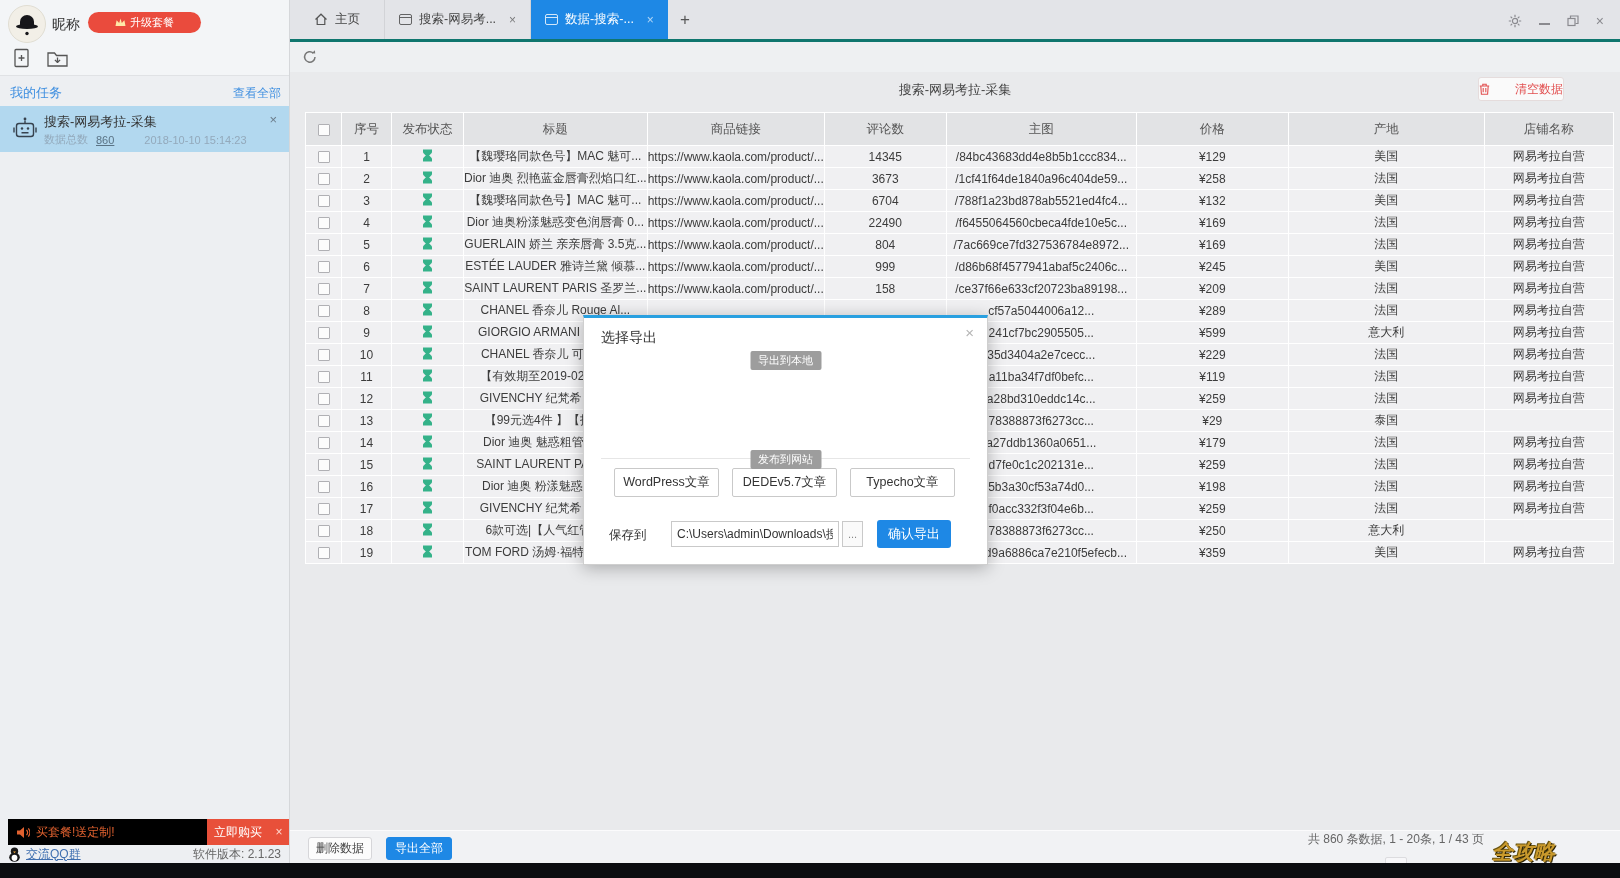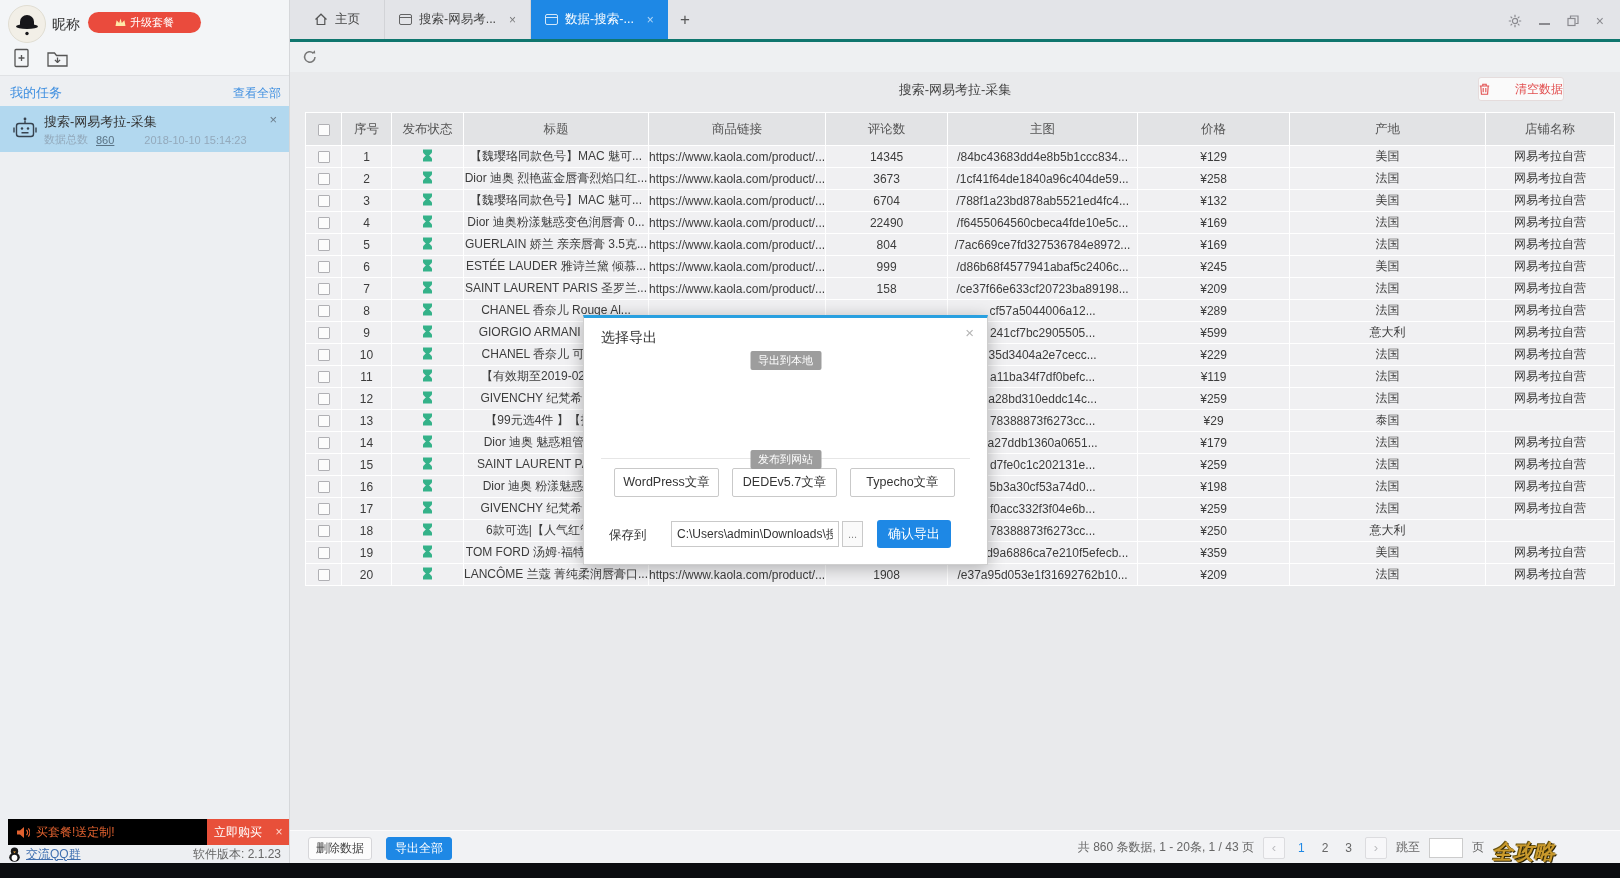--- a/index.html
+++ b/index.html
@@ -87,21 +87,21 @@
   
   .bottom-bar { position:absolute; left:290px; top:830px; width:1330px; height:33px;
     background:#f1f2f4; border-top:1px solid #fbfbfc; }
   .del-btn { position:absolute; left:18px; top:6px; width:64px; height:23px;
     background:#fcfcfc; border:1px solid #d6d6d9; border-radius:3px; color:#444;
     font-size:12px; cursor:pointer; }
   .exp-btn { position:absolute; left:96px; top:6px; width:66px; height:23px;
     background:#1e88e5; border:1px solid #1e88e5; border-radius:3px; color:#ffffff;
     font-size:12px; cursor:pointer; }
   .pager { position:absolute; right:136px; top:0; height:33px; display:flex;
-    align-items:center; gap:9px; font-size:12px; color:#666; }
+    align-items:center; gap:9px; font-size:12px; color:#666;flex-direction:column; }
   .nav-box { width:22px; height:22px; border:1px solid #dcdcdf; background:#f7f7f9;
     color:#bcbcbf; display:flex; align-items:center; justify-content:center;
     border-radius:2px; cursor:pointer; font-size:13px; }
   .page-num { padding:0 4px; cursor:pointer; color:#666; }
   .page-num.current { color:#1e88e5; }
   .jump-input { width:34px; height:20px; border:1px solid #ccc; background:#fff; }
   .watermark { position:absolute; left:1492px; top:838px; z-index:60;
     font-size:21px; font-weight:bold; font-style:italic; color:#c9992c;
     text-shadow:1px 1px 0 #2e2405, -1px -1px 0 #6b5510; }
   
@@ -562,34 +562,20 @@
             <path d="M1 0.5 H10 V3 C10 4.4 8.2 5.4 7.1 6.5 C8.2 7.6 10 8.6 10 10 V12.5 H1 V10 C1 8.6 2.8 7.6 3.9 6.5 C2.8 5.4 1 4.4 1 3 Z" fill="#34b289"></path>
           </svg></td>
         <td>TOM FORD 汤姆·福特 黑金黑管...</td>
         <td>https://www.kaola.com/product/...</td>
         <td>1573</td>
         <td>/bd8cd9a6886ca7e210f5efecb...</td>
         <td>¥359</td>
         <td>美国</td>
         <td>网易考拉自营</td>
       </tr>
-      <tr>
-        <td><span class="checkbox"></span></td>
-        <td>20</td>
-        <td><svg width="11" height="13" viewBox="0 0 11 13">
-            <path d="M1 0.5 H10 V3 C10 4.4 8.2 5.4 7.1 6.5 C8.2 7.6 10 8.6 10 10 V12.5 H1 V10 C1 8.6 2.8 7.6 3.9 6.5 C2.8 5.4 1 4.4 1 3 Z" fill="#34b289"></path>
-          </svg></td>
-        <td>LANCÔME 兰蔻 菁纯柔润唇膏口...</td>
-        <td>https://www.kaola.com/product/...</td>
-        <td>1908</td>
-        <td>/e37a95d053e1f31692762b10...</td>
-        <td>¥209</td>
-        <td>法国</td>
-        <td>网易考拉自营</td>
-      </tr>
     </tbody>
 </table>
 
 <div class="bottom-bar">
   <button class="del-btn">删除数据</button>
   <button class="exp-btn">导出全部</button>
   <div class="pager">
     <span>共 860 条数据, 1 - 20条, 1 / 43 页</span>
     <span class="nav-box">
         <span>‹</span>

